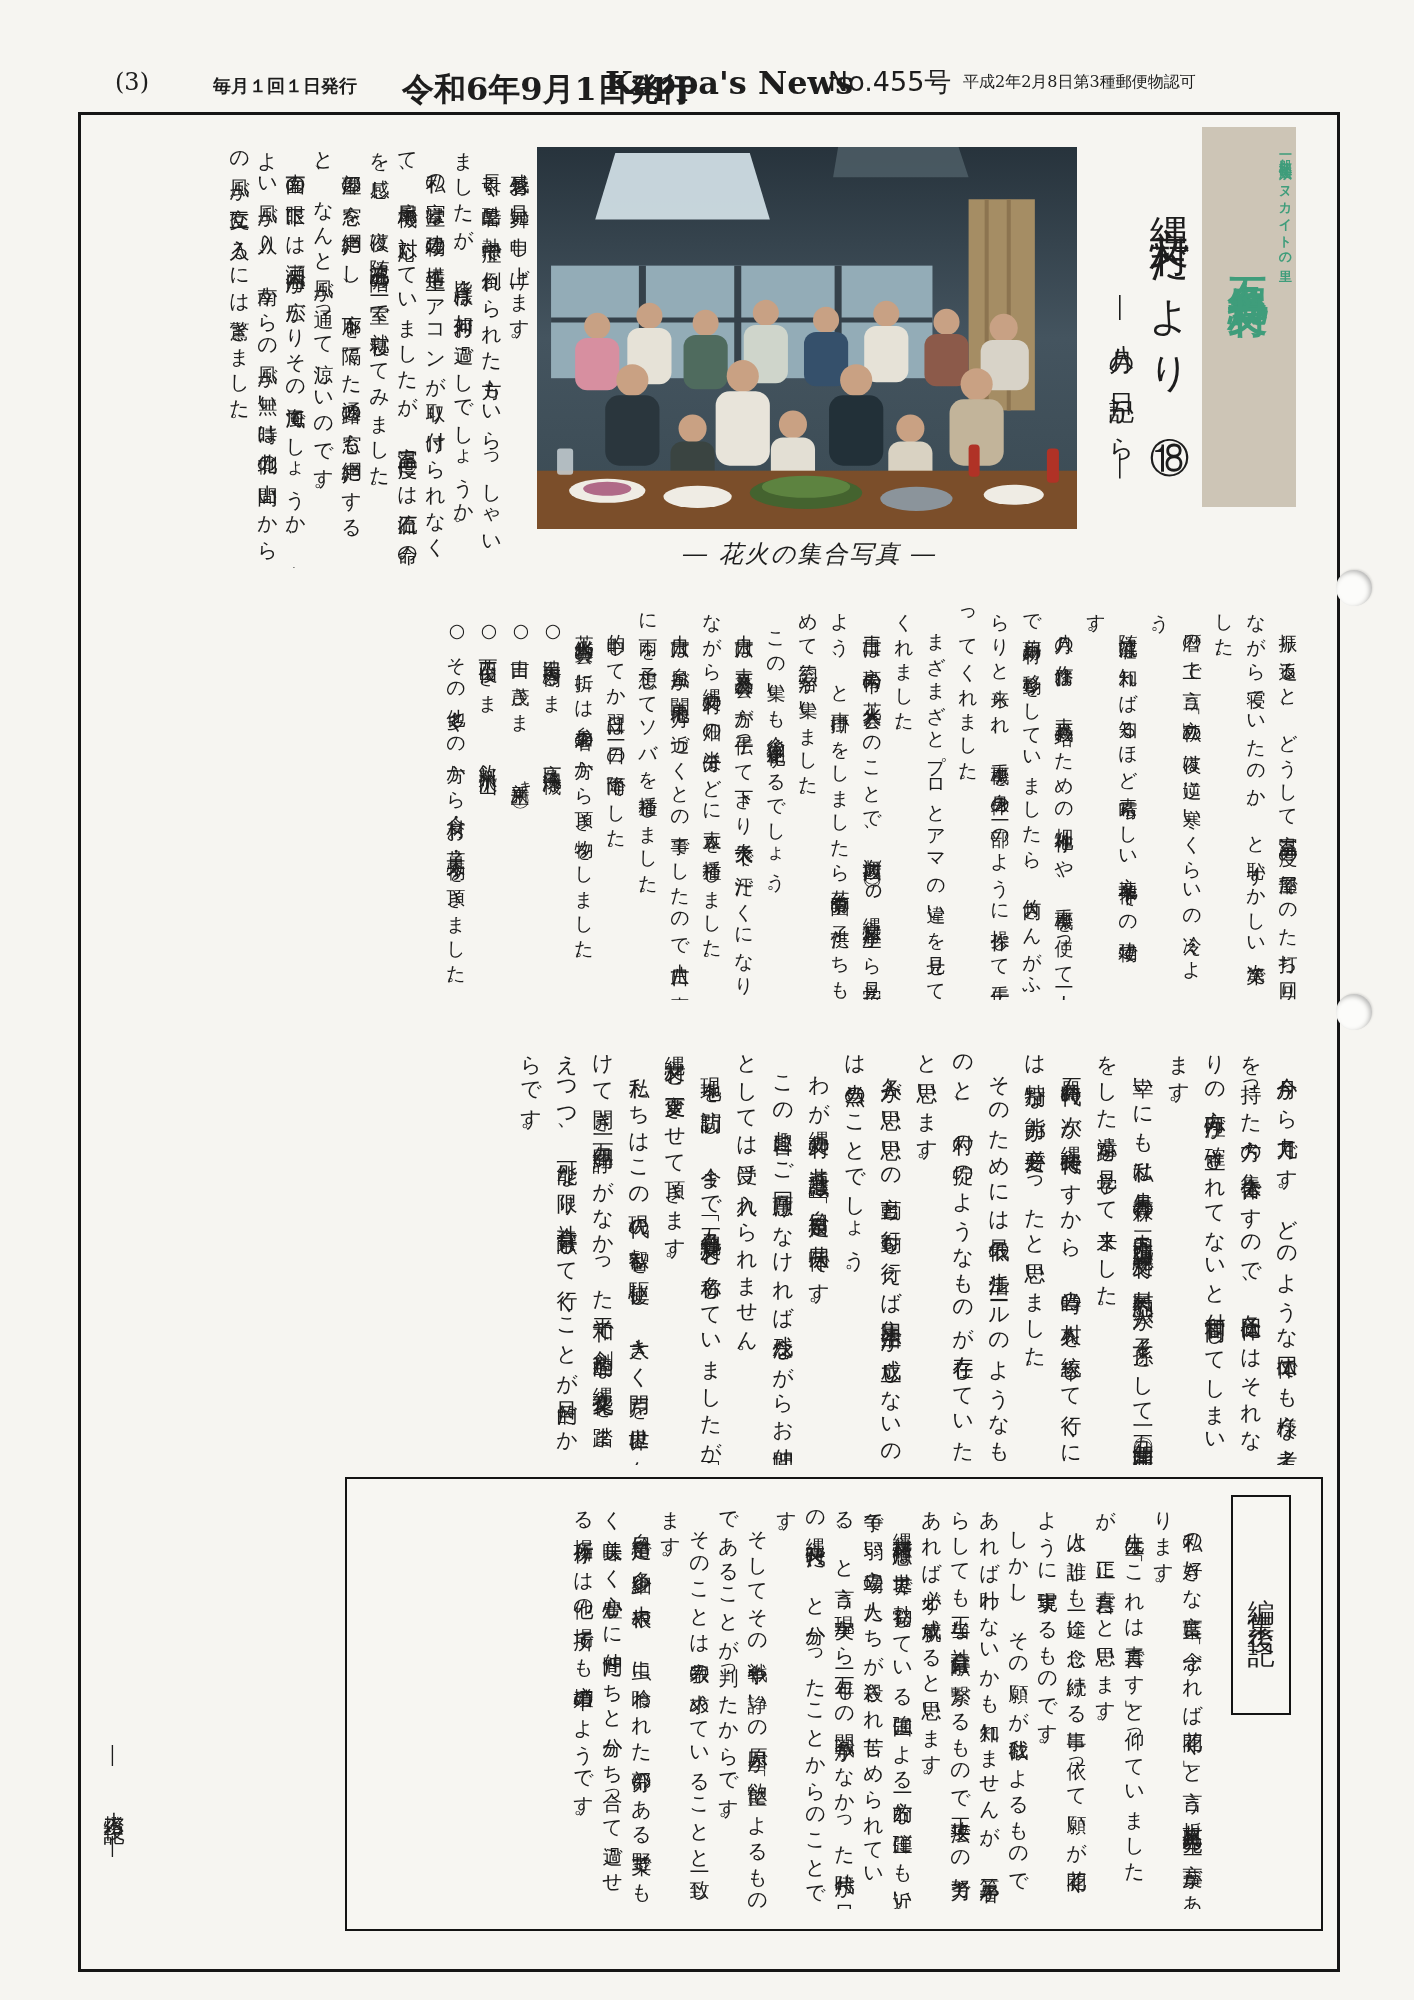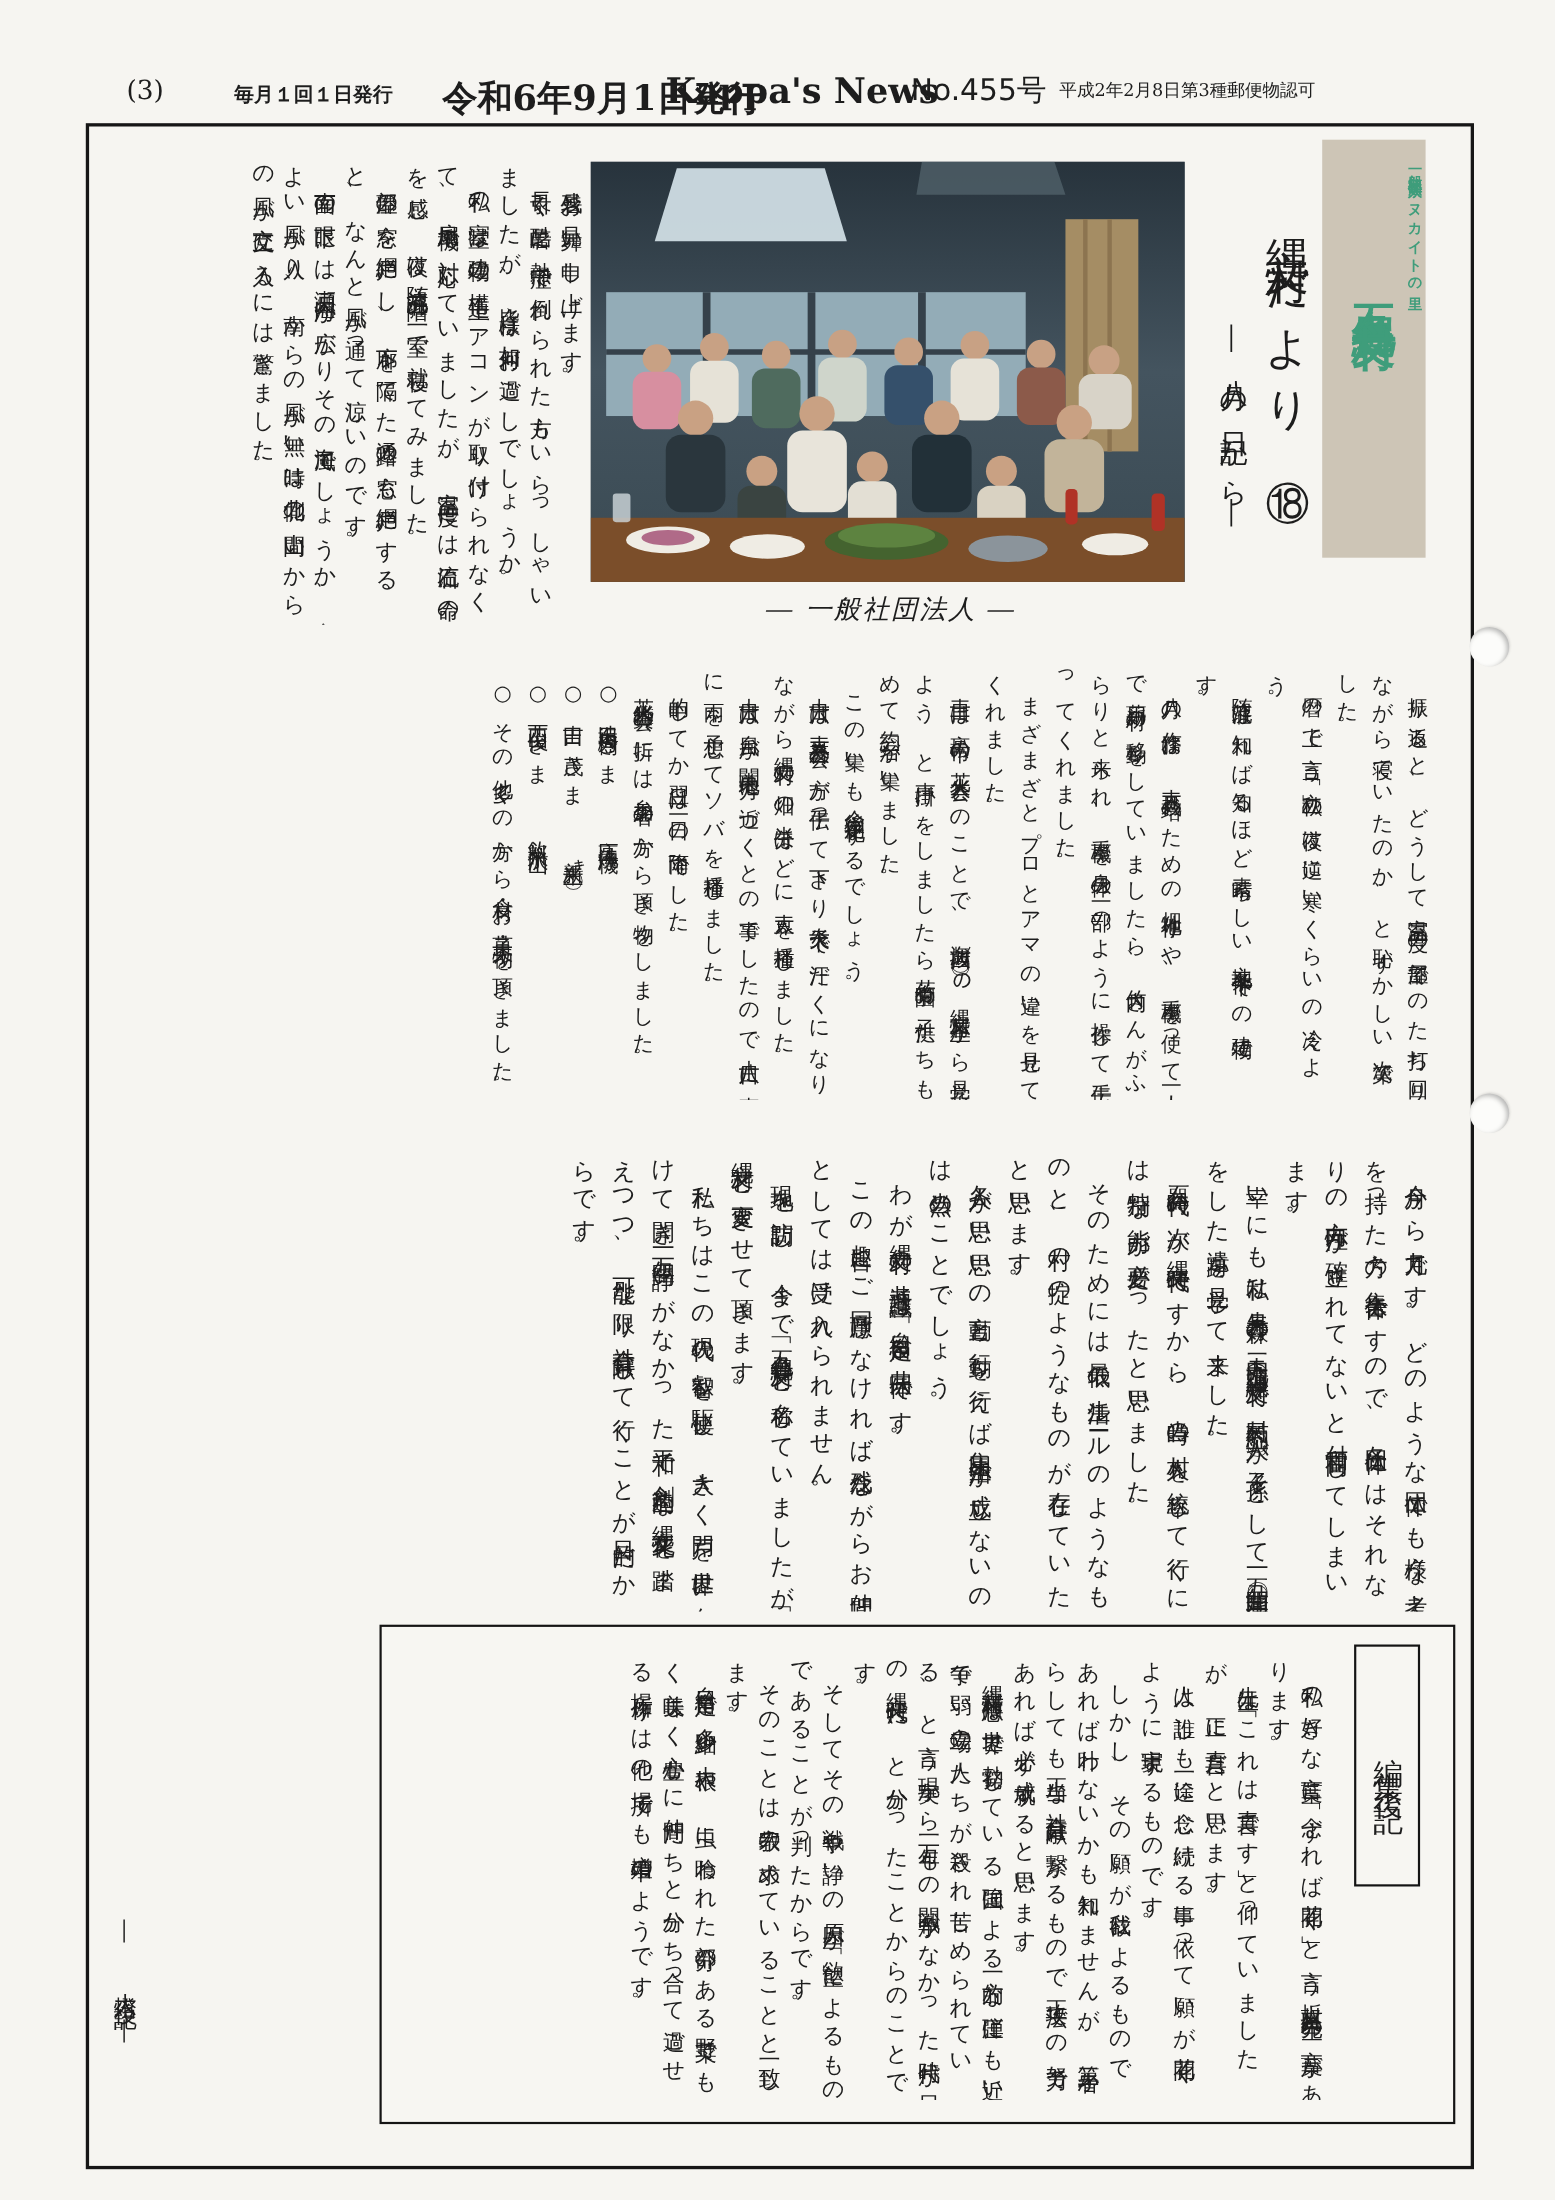--- a/index.html
+++ b/index.html
@@ -162,21 +162,21 @@
       <ellipse cx="160" cy="348" rx="34" ry="11" fill="#efece4"></ellipse>
       <ellipse cx="268" cy="344" rx="56" ry="16" fill="#44632f"></ellipse>
       <ellipse cx="268" cy="338" rx="44" ry="11" fill="#5d8340"></ellipse>
       <ellipse cx="378" cy="350" rx="36" ry="12" fill="#8b949b"></ellipse>
       <ellipse cx="475" cy="346" rx="30" ry="10" fill="#efece4"></ellipse>
       <rect x="508" y="300" width="12" height="34" rx="4" fill="#b03226"></rect>
       <rect x="430" y="296" width="11" height="32" rx="4" fill="#b03226"></rect>
       <rect x="20" y="300" width="16" height="26" rx="3" fill="#cfd8dc" opacity="0.8"></rect>
     </svg>
   </div>
-  <div class="caption">― 一般社団法人 ―</div>
+  <div class="caption">― 花火の集合写真 ―</div>
 
   <div class="vband band1">
       <p>残暑お見舞い申し上げます。</p>
       <p>長引く酷暑に熱中症で倒れられた方もいらっしゃいましたが、皆々様は如何お過ごしでしょうか。</p>
       <p>私の寝室は建物の構造上エアコンが取り付けられなくて、扇風機で対応していましたが、室温三〇度には流石に命の危険を感じ、夜は随流荘三階の一室で就寝してみました。</p>
       <p>部屋の窓を網戸にし、廊下を隔てた通路の窓も網戸にすると、なんと風が通って涼しいのです。</p>
       <p>南面の眼下には瀬戸内海が広がりその海風でしょうか、心地よい風が入り、南からの風が無い時は北側の山間いからの風が交互に入るには驚きました。</p>
     </div>
   <div class="vband band2">
       <p>振り返ると、どうして室温三〇度の部屋でのた打ち回りながら寝ていたのか、と恥ずかしい次第でした。</p>

